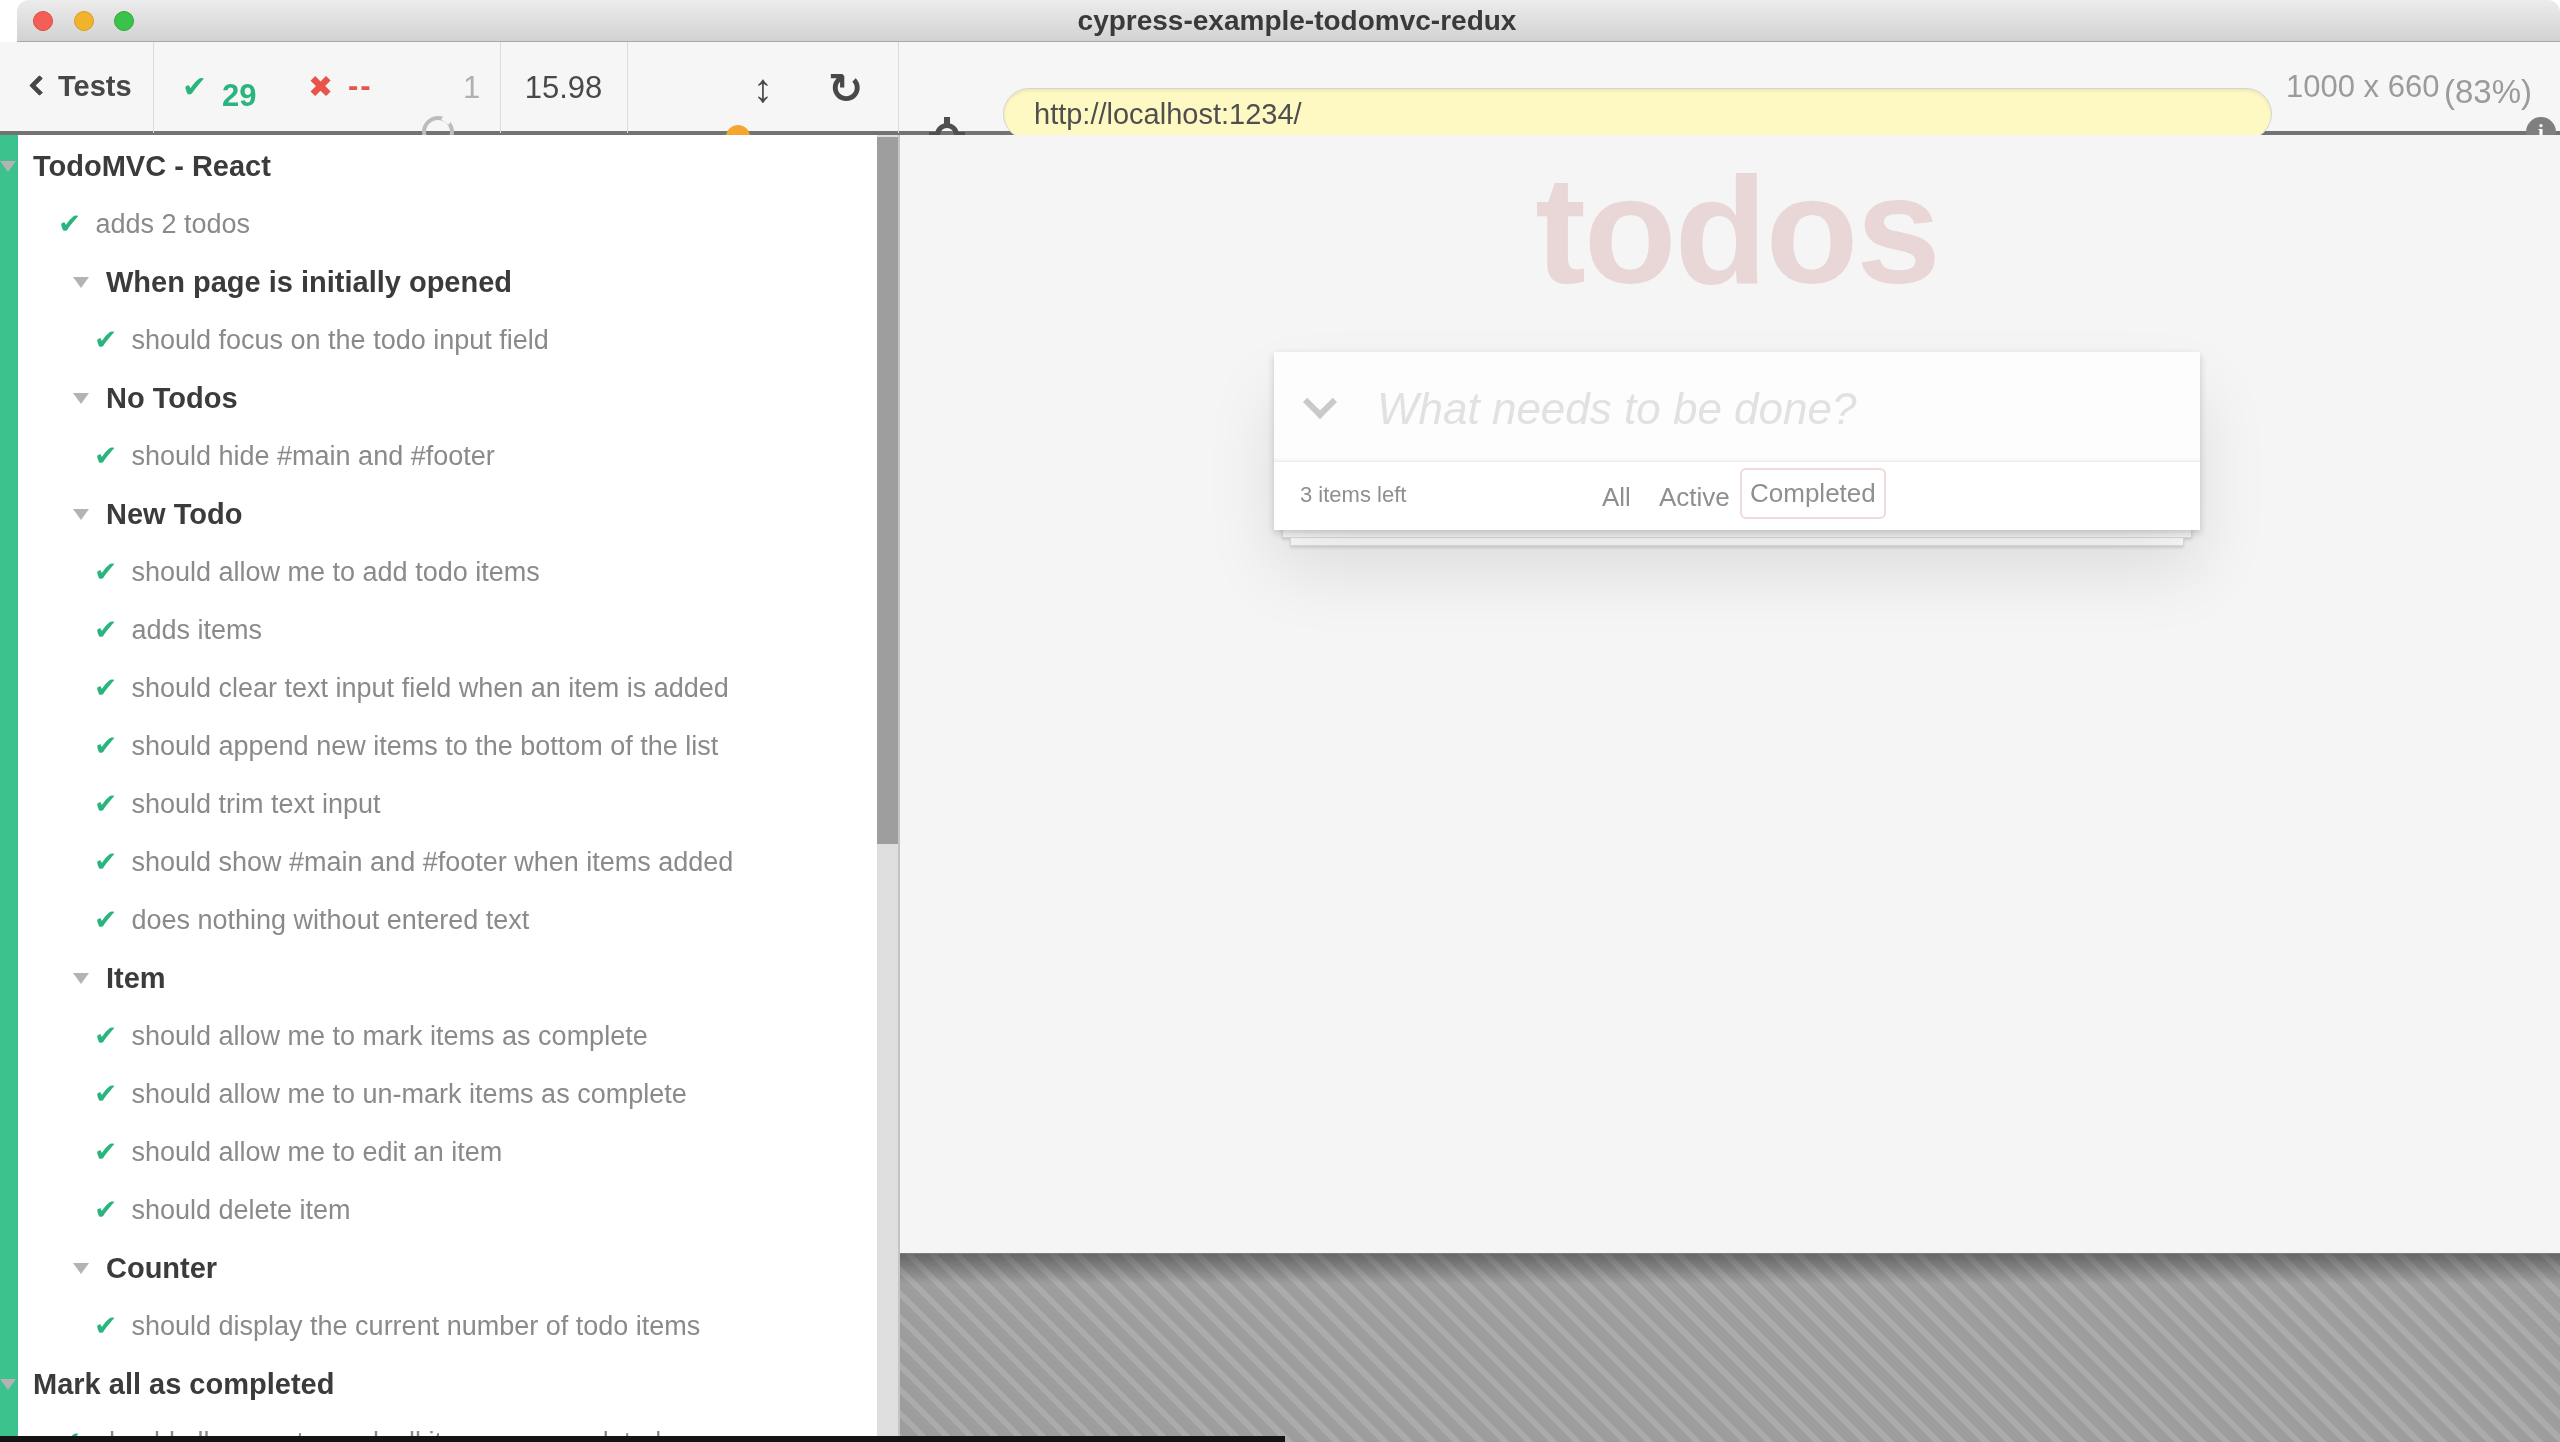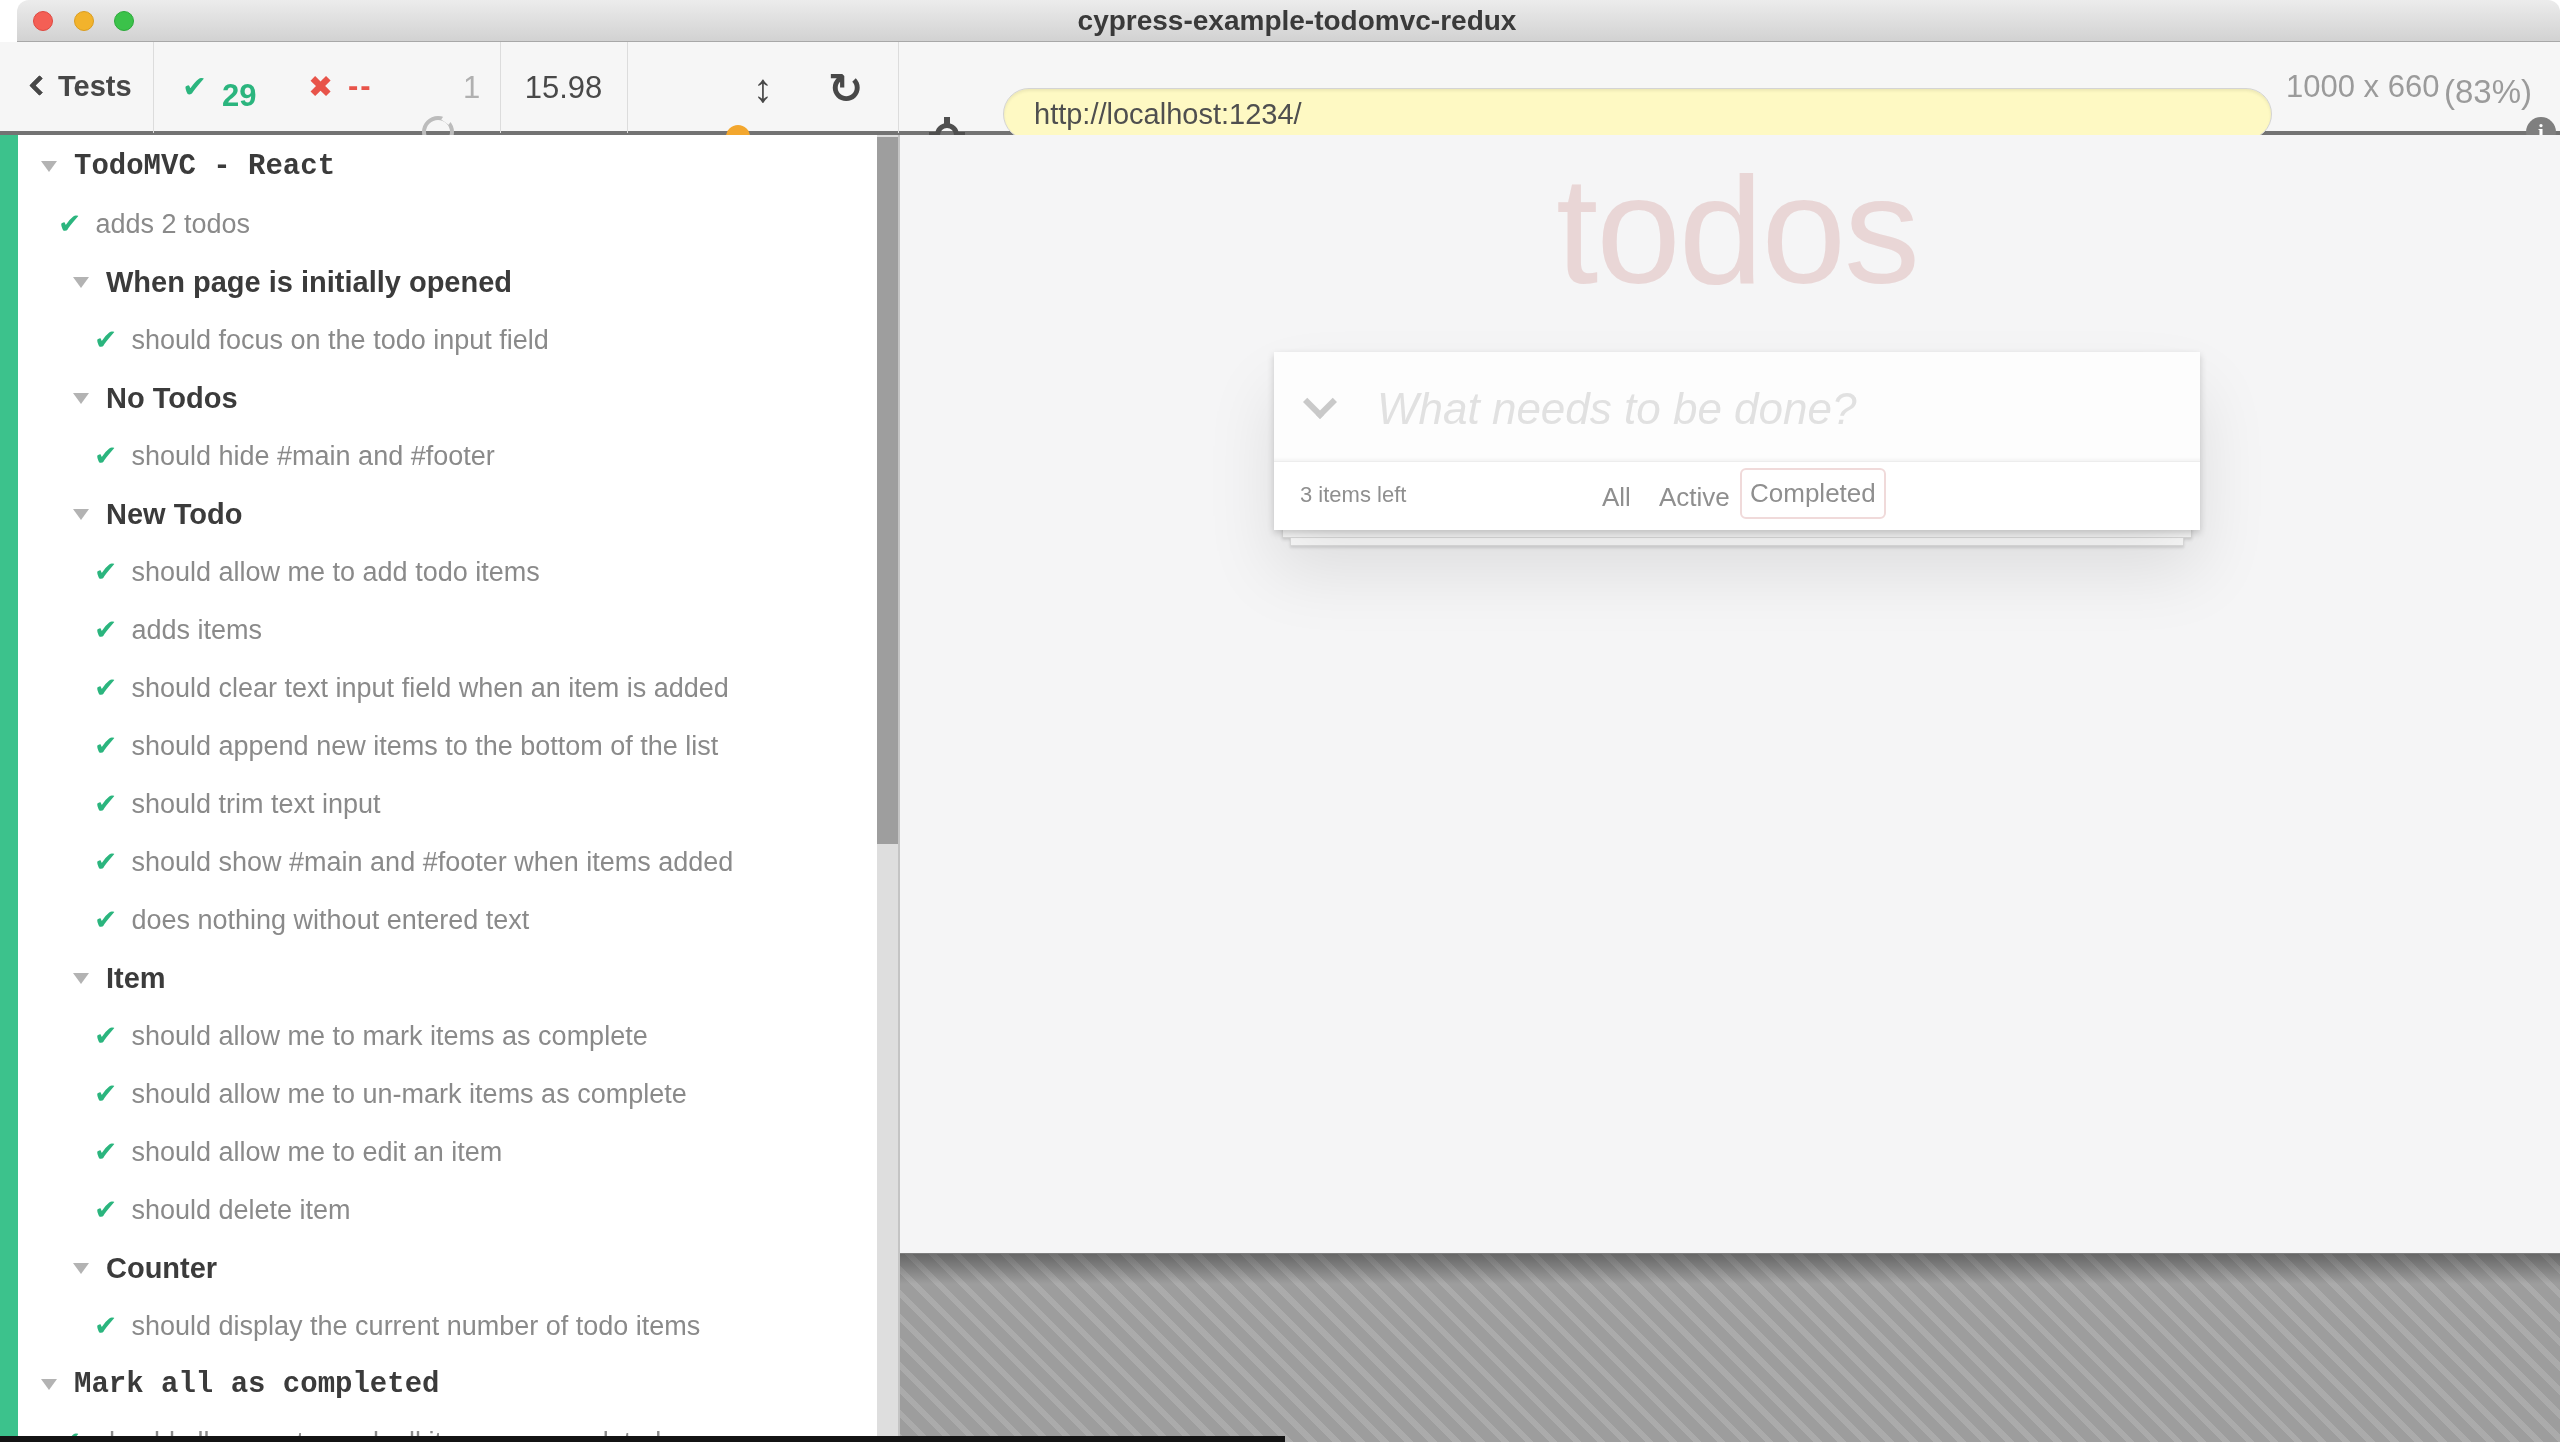--- a/index.html
+++ b/index.html
@@ -75,32 +75,32 @@
   .green-strip{position:absolute;left:0;top:0;width:18px;height:100%;background:#3cc28c;}
   .rows{position:absolute;left:0;top:2px;width:100%;}
   .row{display:flex;align-items:center;height:58px;cursor:pointer;}
   .row .tri{
     width:0;height:0;border-left:8px solid transparent;border-right:8px solid transparent;
     border-top:11px solid #b3b3b3;flex:0 0 auto;
   }
   .row .chk{font-size:28px;color:#2bb57e;font-weight:bold;flex:0 0 auto;line-height:1;}
   .row.suite .lbl{font-size:29px;font-weight:600;color:#3b3b3b;margin-left:17px;white-space:nowrap;}
   .row.test .lbl{font-size:27px;font-weight:400;color:#8a8a8a;margin-left:14px;white-space:nowrap;}
-  .row.suite.l0{padding-left:41px;font-family:Liberation Mono, monospace;}
+  .row.suite.l0{}
   .row.suite.l1{padding-left:73px;}
   .row.test.l0{padding-left:58px;}
   .row.test.l1{padding-left:94px;}
   .scroll-track{position:absolute;left:877px;top:135px;width:21px;height:1307px;background:#dedede;}
   .scroll-thumb{position:absolute;left:0;top:2px;width:21px;height:707px;background:#9e9e9e;cursor:grab;}
   .divider{position:absolute;left:898px;top:135px;width:2px;height:1307px;background:#c4c4c4;}
   
   .aut{position:absolute;left:900px;top:135px;width:1660px;height:1118px;background:#f5f5f6;overflow:visible;}
   .todos-title{
     position:absolute;left:374px;top:8px;width:926px;text-align:center;
-    font-size:152px;font-weight:400;color:#e9d6d6;letter-spacing:-2px;
+    font-size:152px;font-weight:700;color:#e9d6d6;letter-spacing:-2px;
   }
   .sheet{position:absolute;background:#ffffff;border:1px solid #e2e2e2;box-shadow:0 2px 3px rgba(0,0,0,0.12);}
   .sheet1{left:382px;top:392px;width:910px;height:11px;}
   .sheet2{left:390px;top:402px;width:894px;height:9px;}
   .todoapp{
     position:absolute;left:374px;top:217px;width:926px;
     background:#ffffff;
     box-shadow:0 3px 7px rgba(0,0,0,0.18),0 40px 70px rgba(0,0,0,0.10);
   }
   .new-todo{

